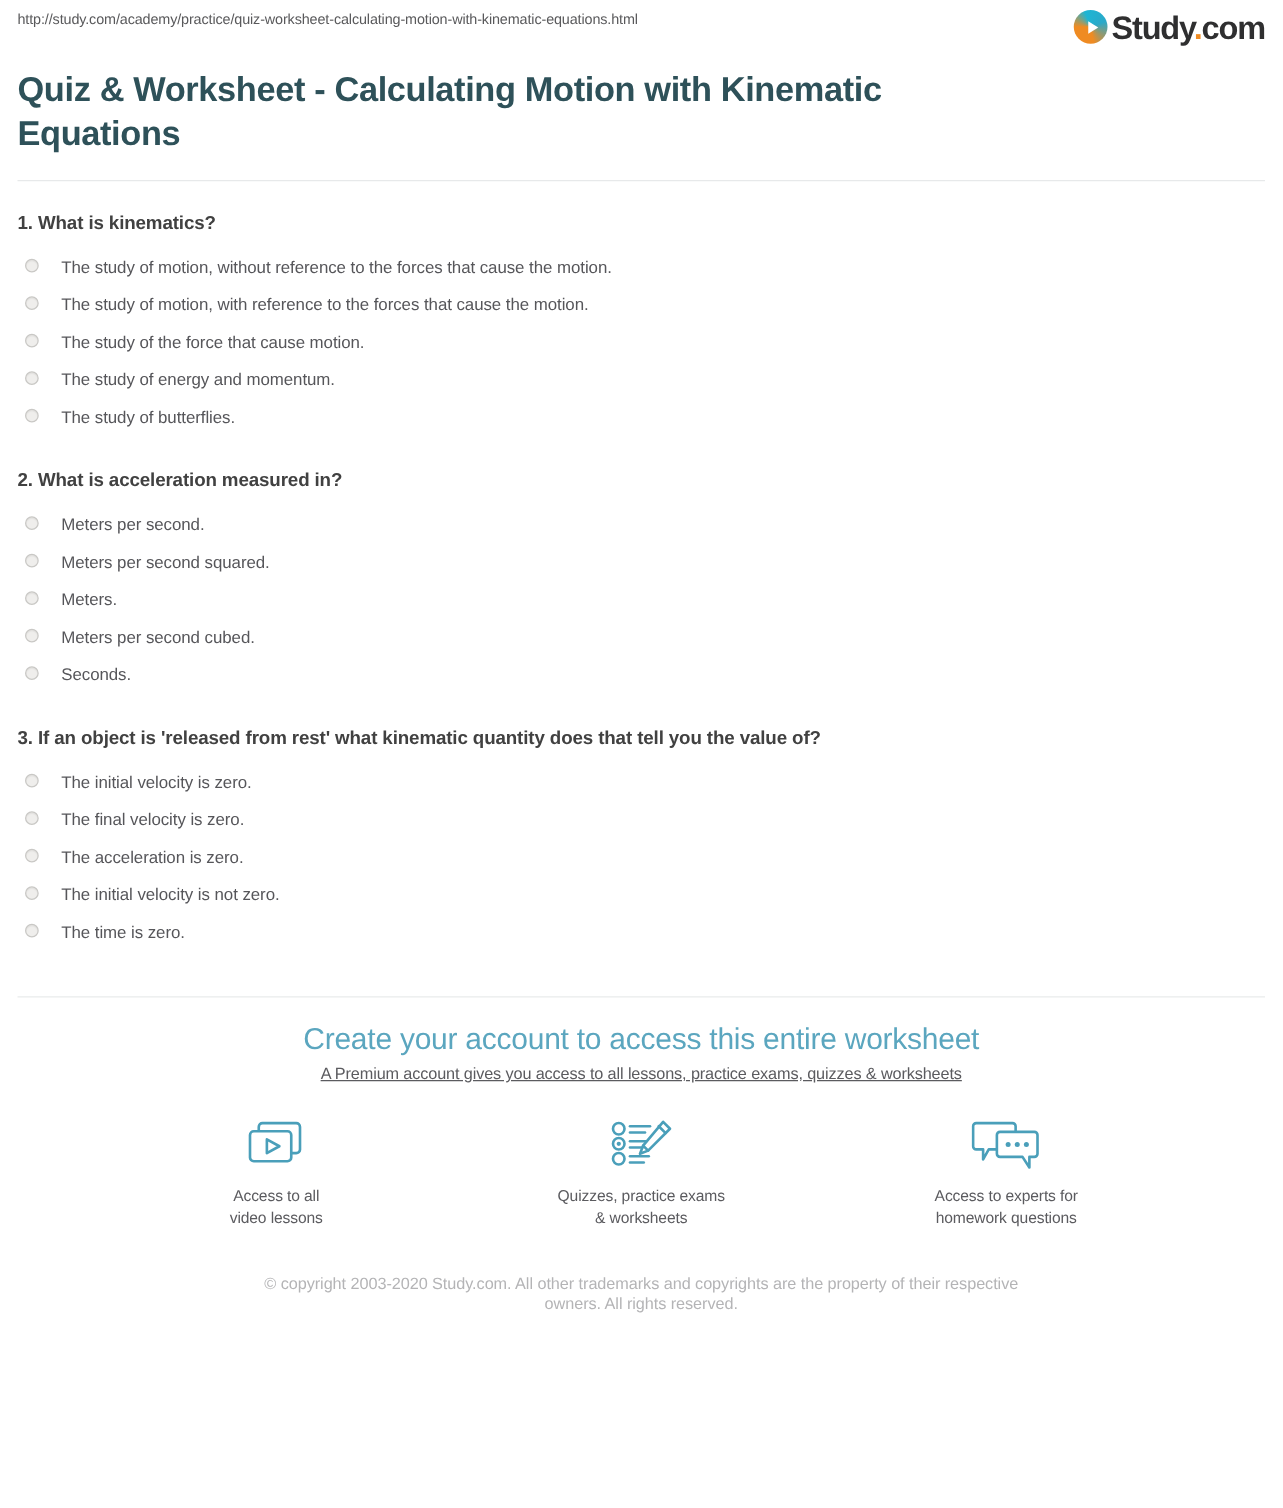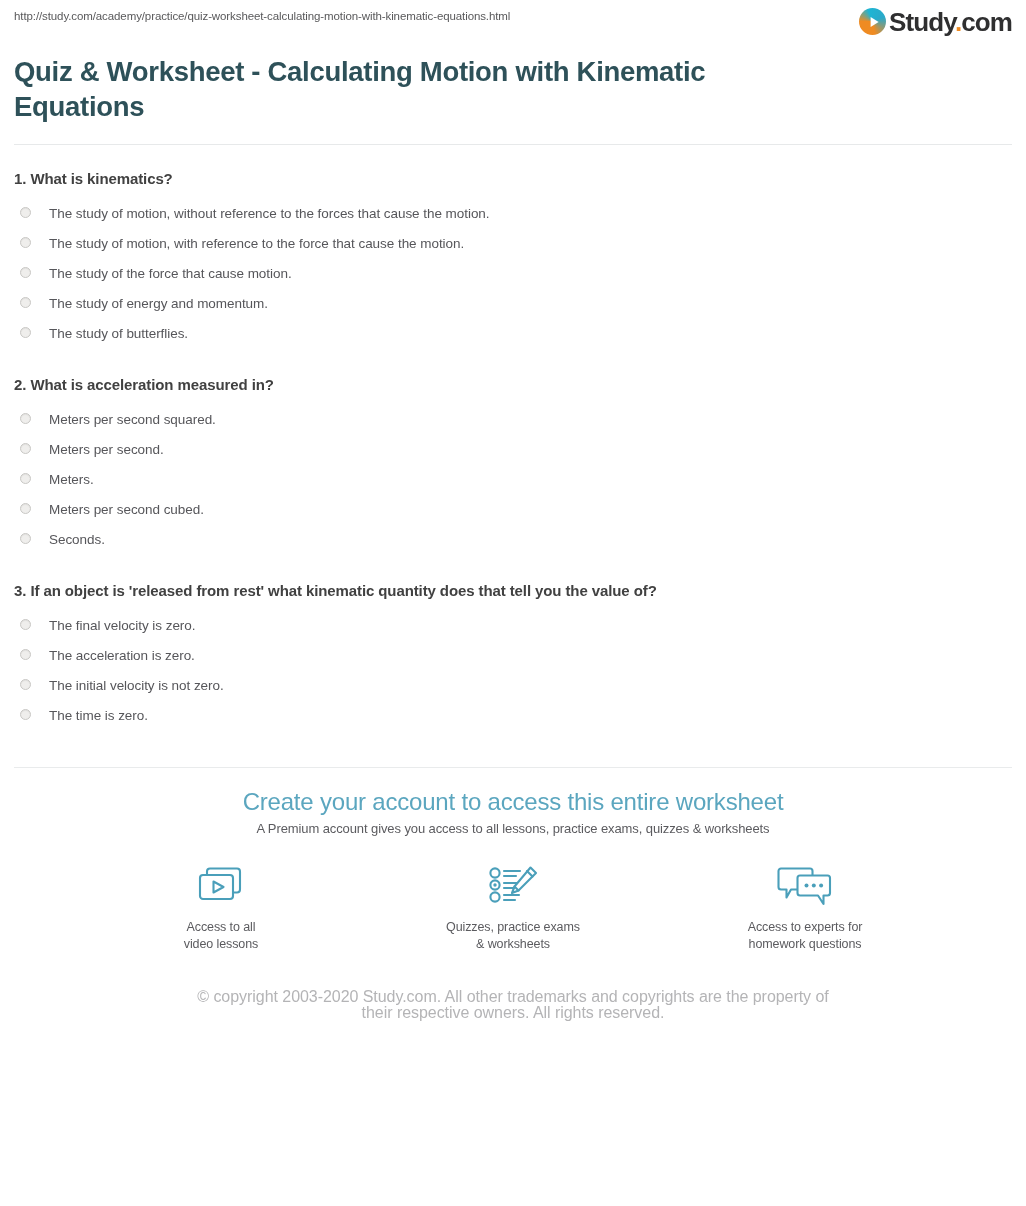--- a/index.html
+++ b/index.html
@@ -128,20 +128,21 @@
     font-weight: 400;
     letter-spacing: -0.2px;
     margin: 0;
     line-height: 24px;
   }
   .cta-sub {
     font-size: 13px;
     color: #5b5b5f;
     margin: 7px 0 0 0;
     letter-spacing: -0.1px;
+    text-decoration: underline;
   }
 
   .features {
     display: flex;
     justify-content: center;
     align-items: flex-start;
     margin-top: 24px;
     gap: 120px;
   }
   .feature { width: 172px; text-align: center; }
@@ -156,21 +157,21 @@
     font-size: 12.5px;
     line-height: 17px;
     color: #5b5b5f;
     white-space: pre-line;
     letter-spacing: -0.1px;
   }
 
   .copyright {
     margin: 36px auto 15px auto;
     width: 640px;
-    font-size: 16px;
+    font-size: 13px;
     line-height: 16px;
     color: #b4b4b6;
     letter-spacing: -0.05px;
   }
 </style>
 </head>
 <body>
 
 <div class="page">
 
@@ -189,21 +190,21 @@
 
     <div class="question">
       <p class="question-text">1. What is kinematics?</p>
       <ul class="answers">
         <li class="answer">
           <span class="radio"></span>
           <span class="answer-label">The study of motion, without reference to the forces that cause the motion.</span>
         </li>
         <li class="answer">
           <span class="radio"></span>
-          <span class="answer-label">The study of motion, with reference to the force that cause the motion.</span>
+          <span class="answer-label">The study of motion, with reference to the forces that cause the motion.</span>
         </li>
         <li class="answer">
           <span class="radio"></span>
           <span class="answer-label">The study of the force that cause motion.</span>
         </li>
         <li class="answer">
           <span class="radio"></span>
           <span class="answer-label">The study of energy and momentum.</span>
         </li>
         <li class="answer">
@@ -211,44 +212,48 @@
           <span class="answer-label">The study of butterflies.</span>
         </li>
       </ul>
     </div>
 
     <div class="question">
       <p class="question-text">2. What is acceleration measured in?</p>
       <ul class="answers">
         <li class="answer">
           <span class="radio"></span>
+          <span class="answer-label">Meters per second.</span>
+        </li>
+        <li class="answer">
+          <span class="radio"></span>
           <span class="answer-label">Meters per second squared.</span>
-        </li>
-        <li class="answer">
-          <span class="radio"></span>
-          <span class="answer-label">Meters per second.</span>
         </li>
         <li class="answer">
           <span class="radio"></span>
           <span class="answer-label">Meters.</span>
         </li>
         <li class="answer">
           <span class="radio"></span>
           <span class="answer-label">Meters per second cubed.</span>
         </li>
         <li class="answer">
           <span class="radio"></span>
           <span class="answer-label">Seconds.</span>
         </li>
       </ul>
     </div>
 
     <div class="question">
       <p class="question-text">3. If an object is 'released from rest' what kinematic quantity does that tell you the value of?</p>
       <ul class="answers">
+        <li class="answer">
+          <span class="radio"></span>
+          <span class="answer-label">The initial velocity is zero.</span>
+        </li>
         <li class="answer">
           <span class="radio"></span>
           <span class="answer-label">The final velocity is zero.</span>
         </li>
         <li class="answer">
           <span class="radio"></span>
           <span class="answer-label">The acceleration is zero.</span>
         </li>
         <li class="answer">
           <span class="radio"></span>

